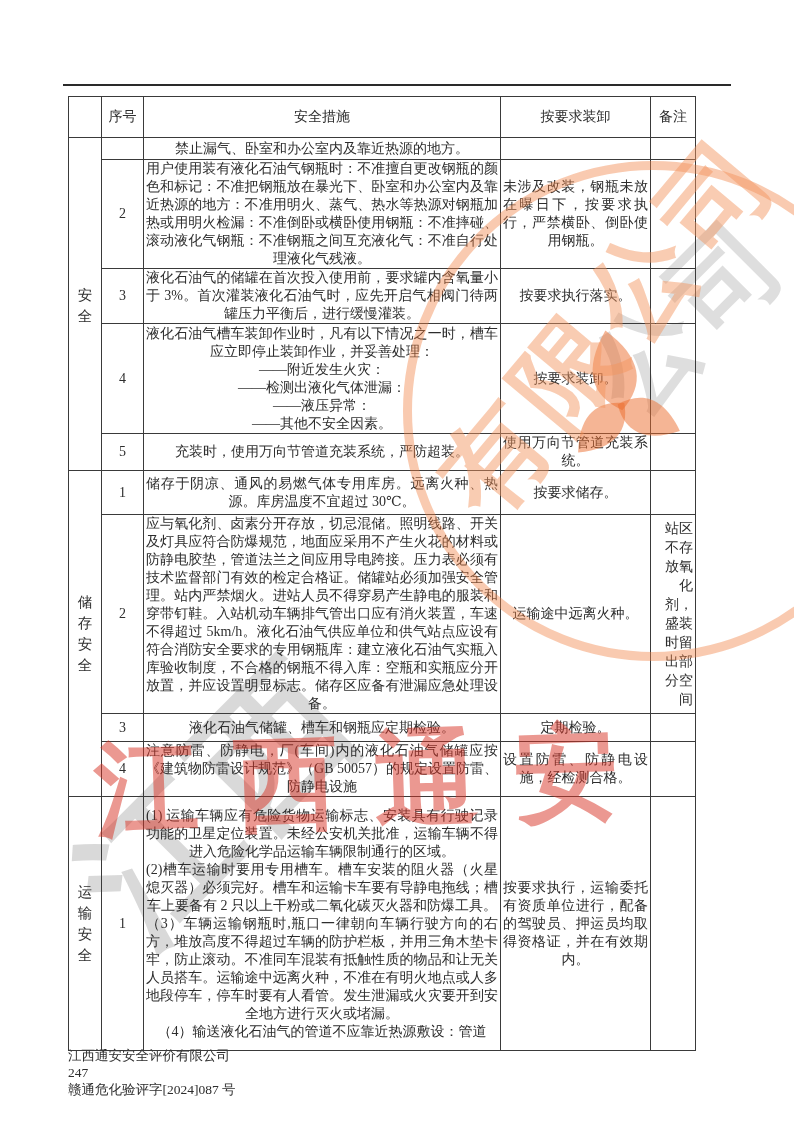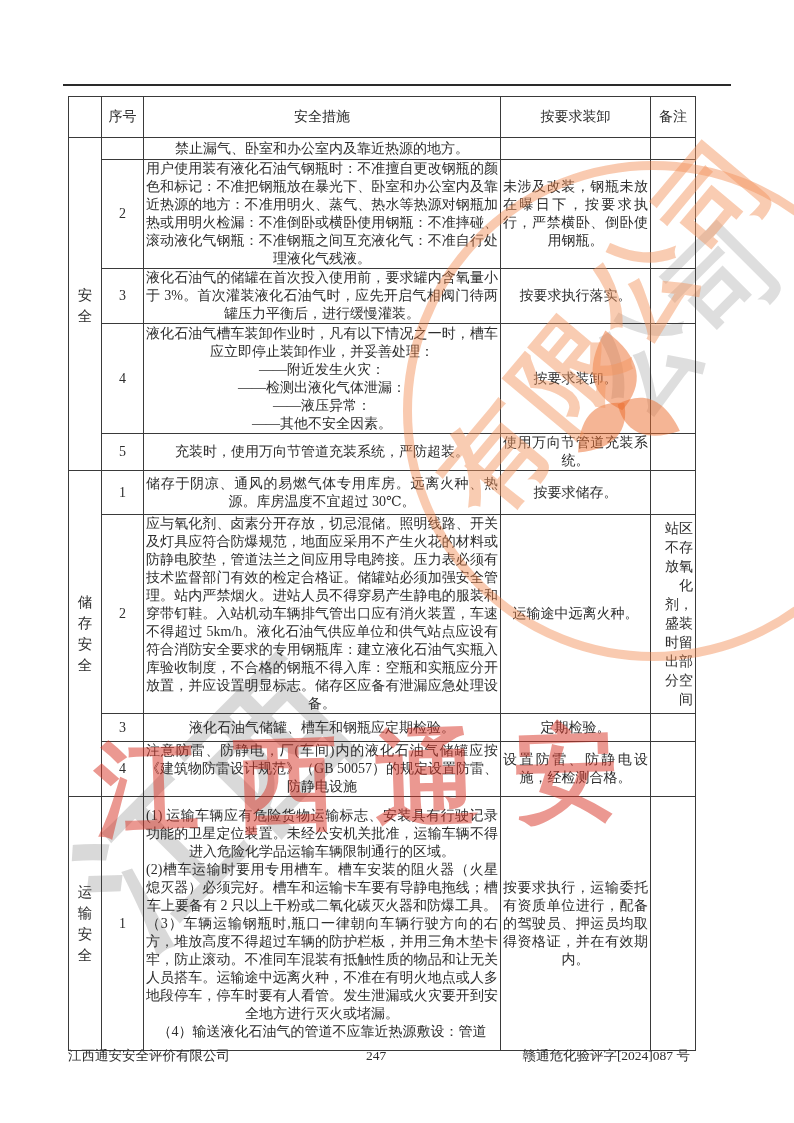--- a/index.html
+++ b/index.html
@@ -55,21 +55,21 @@
     width:15px;margin:0 auto;
     word-break:break-all;line-height:21px;
     text-align:center;font-size:14.5px;
   }
   td.cat-top{vertical-align:top;}
   td.cat-top .vtext{margin-top:3px;}
   
   #page-footer{
     position:absolute;top:1047px;left:68px;width:622px;
     display:flex;justify-content:space-between;align-items:baseline;
-    font-size:13.5px;color:#2d2d2d;
+    font-size:13.5px;color:#2d2d2d;flex-direction:column;
   }
   
   .wm{position:absolute;pointer-events:none;white-space:nowrap;}
   #wm-gray-bottom{
     left:38px;top:842px;
     font-size:150px;font-weight:bold;
     color:rgba(128,128,128,0.30);
     transform:rotate(-45deg);transform-origin:left top;
     letter-spacing:10px;z-index:0;
   }

